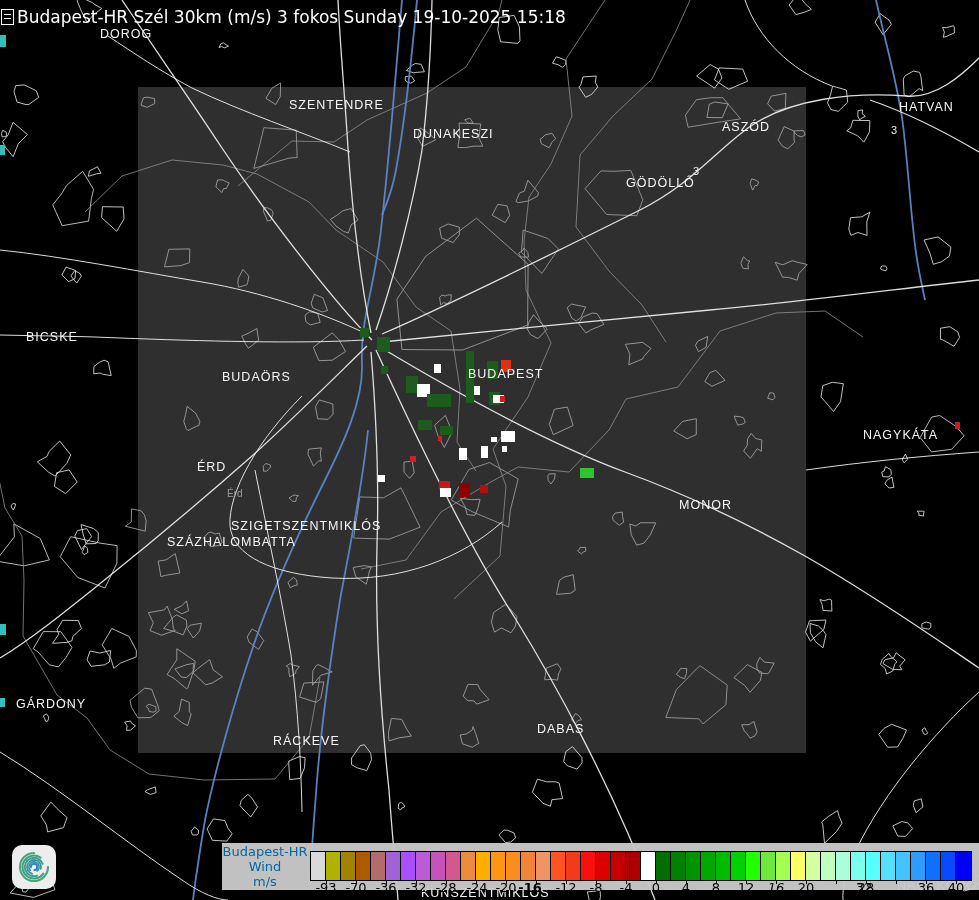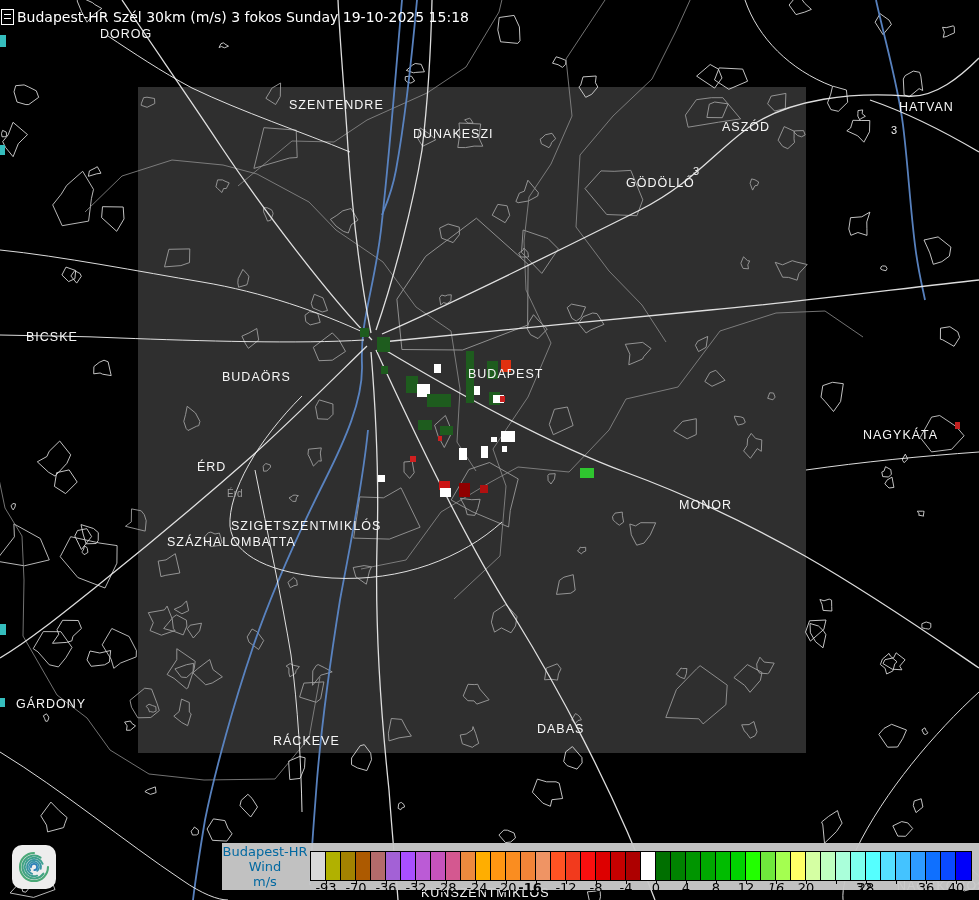--- a/index.html
+++ b/index.html
@@ -3,21 +3,21 @@
 <meta charset="utf-8">
 <style>
   html,body{margin:0;padding:0;background:#000;}
   #root{position:relative;width:979px;height:900px;background:#000;overflow:hidden;
         font-family:"DejaVu Sans","Liberation Sans",sans-serif;}
   
   #titlebar{position:absolute;left:0;top:6px;height:22px;display:flex;align-items:center;z-index:6;}
   #title-icon{width:11px;height:14px;border:1px solid #fff;margin:0 3px 0 1px;position:relative;flex:none;}
   #title-icon:before,#title-icon:after{content:"";position:absolute;left:2px;right:2px;height:1px;background:#fff;}
   #title-icon:before{top:4px}#title-icon:after{top:8px}
-  #title-text{color:#fff;font-size:14px;white-space:nowrap;}
+  #title-text{color:#fff;font-size:17px;white-space:nowrap;}
   
   #map{position:absolute;left:0;top:0;z-index:1;}
   .citylabel{fill:#F6F6F6;font-family:"Liberation Sans",sans-serif;font-size:12.5px;letter-spacing:1px;}
   .roadnum{fill:#EDEDED;font-family:"Liberation Sans",sans-serif;font-size:11px;}
   .minorlabel{fill:#9A9A9A;font-family:"Liberation Sans",sans-serif;font-size:10px;}
   
   #legend{position:absolute;left:222px;top:843px;width:757px;height:47px;
           background:rgba(201,201,201,0.96);z-index:5;}
   #legend-caption{position:absolute;left:0;top:1px;width:86px;text-align:center;color:#0369a1;
                   font-size:13px;line-height:15px;}

